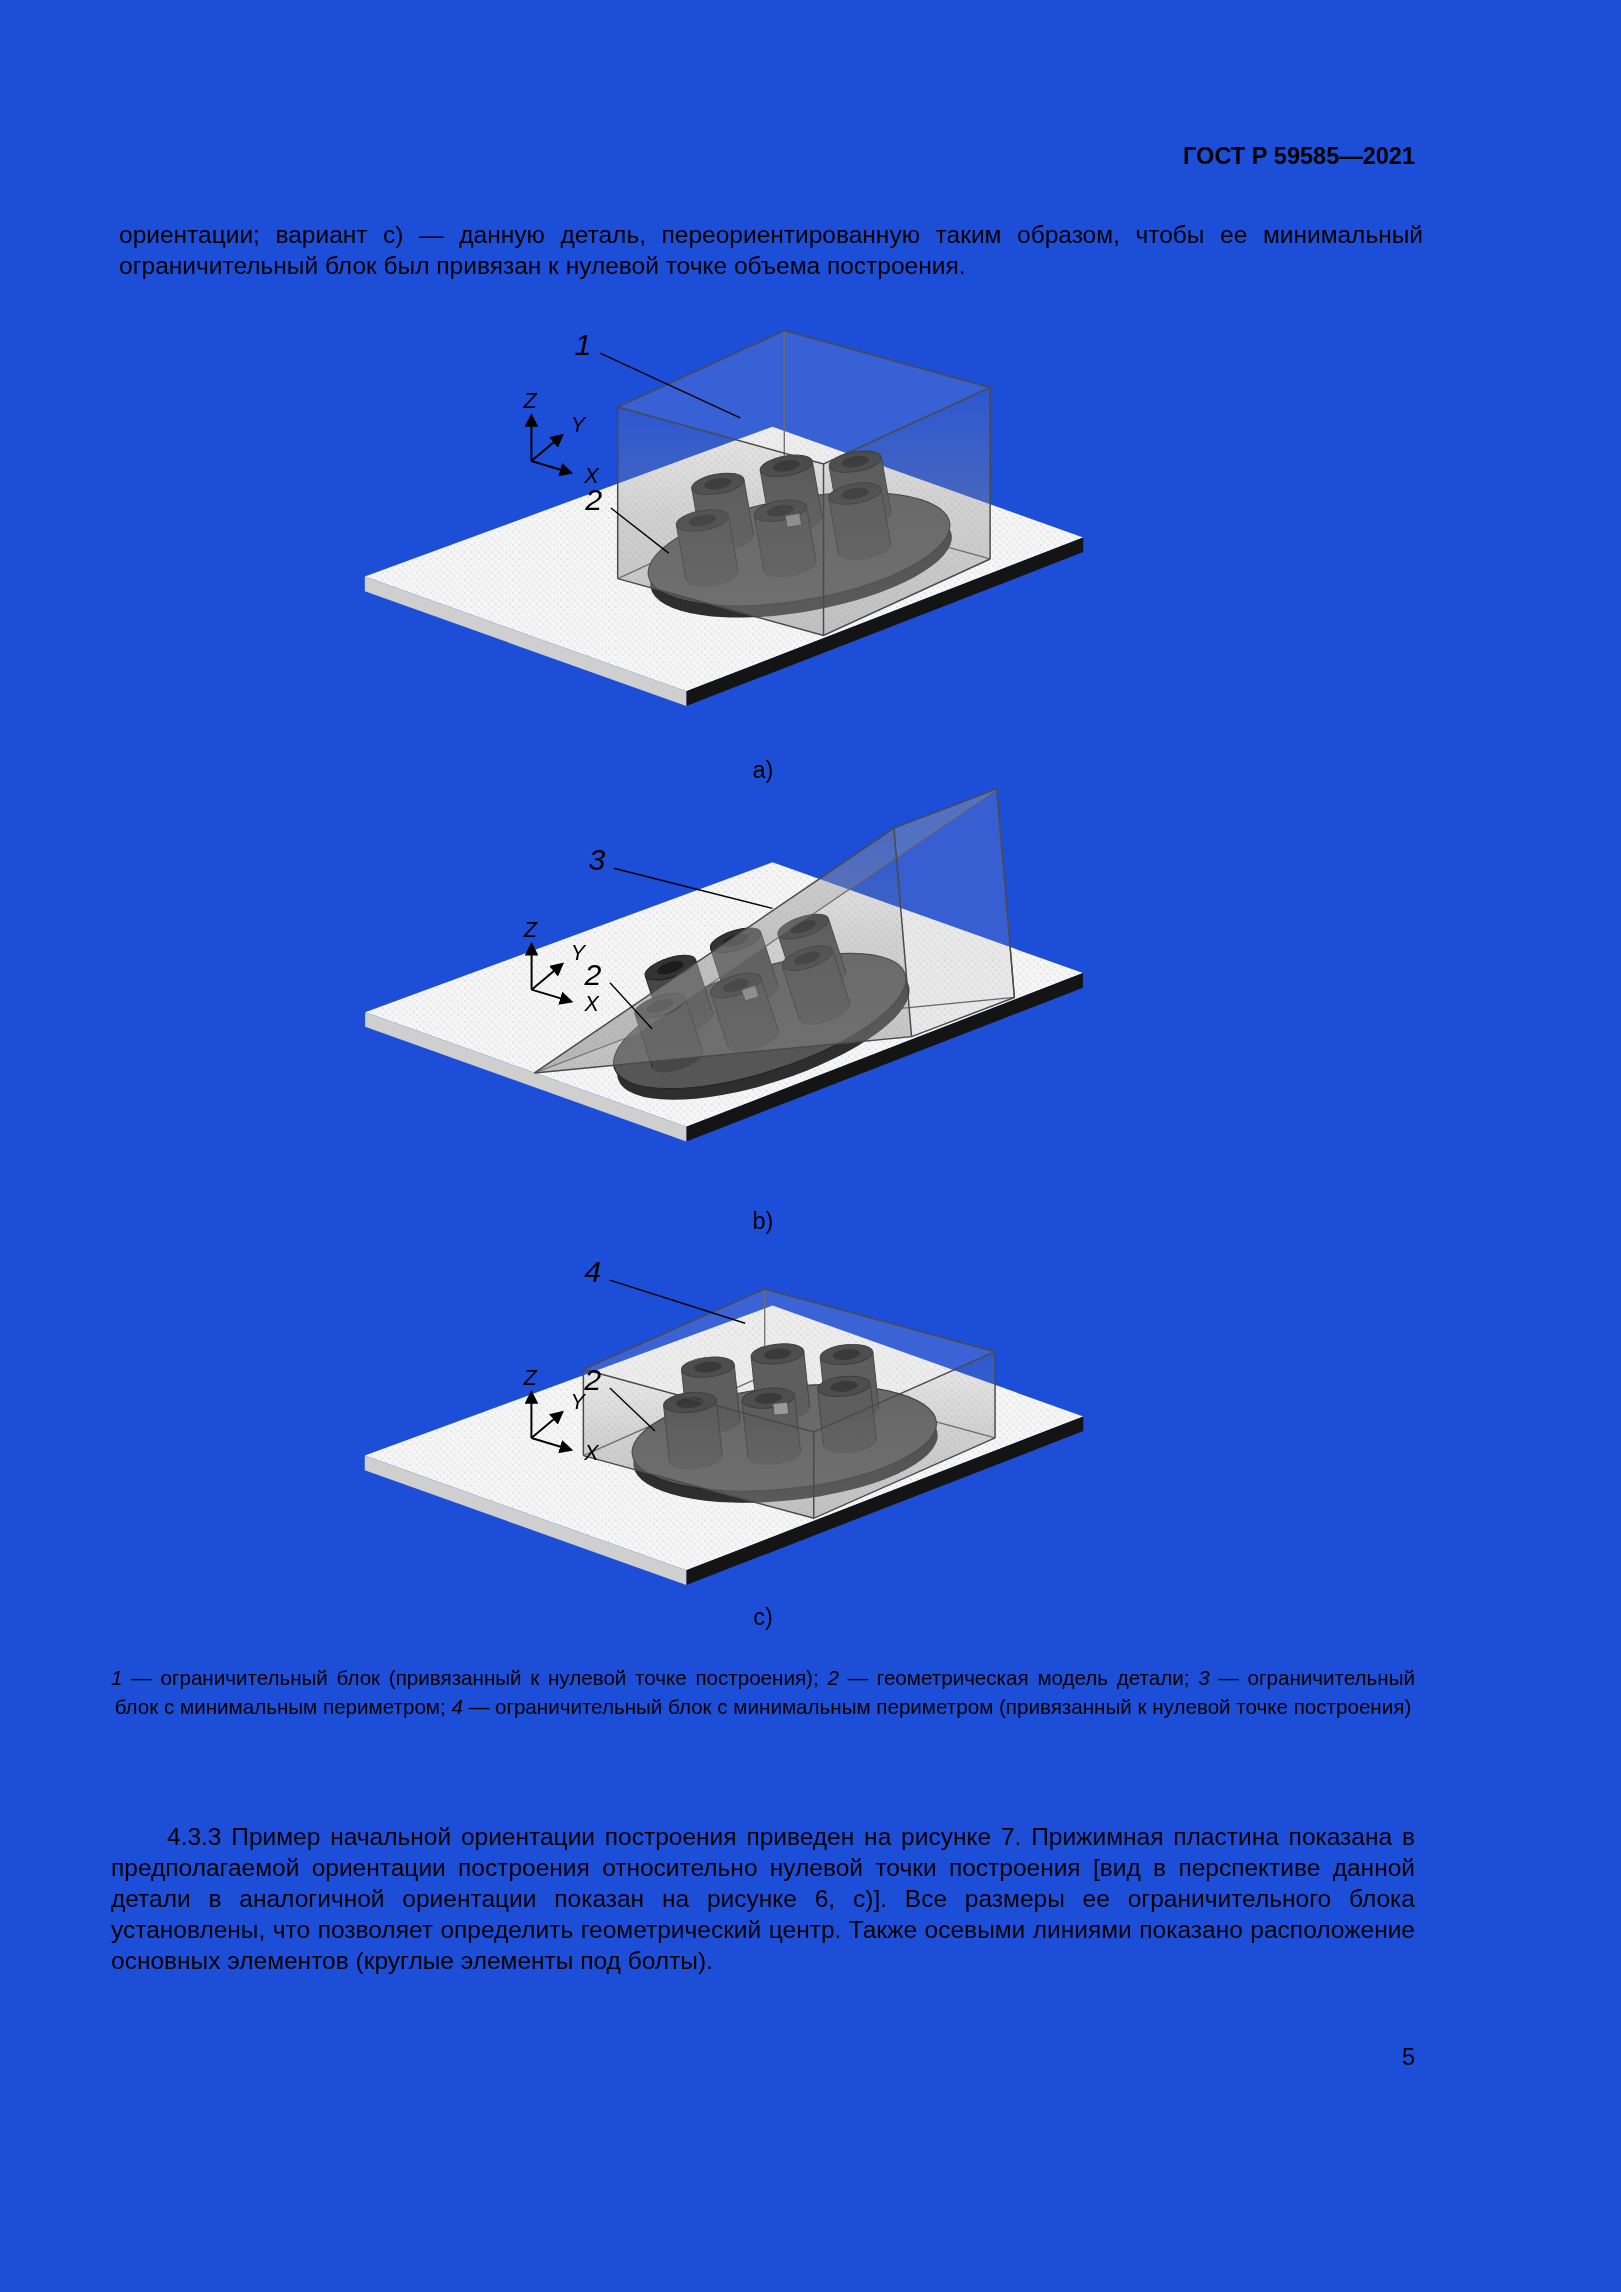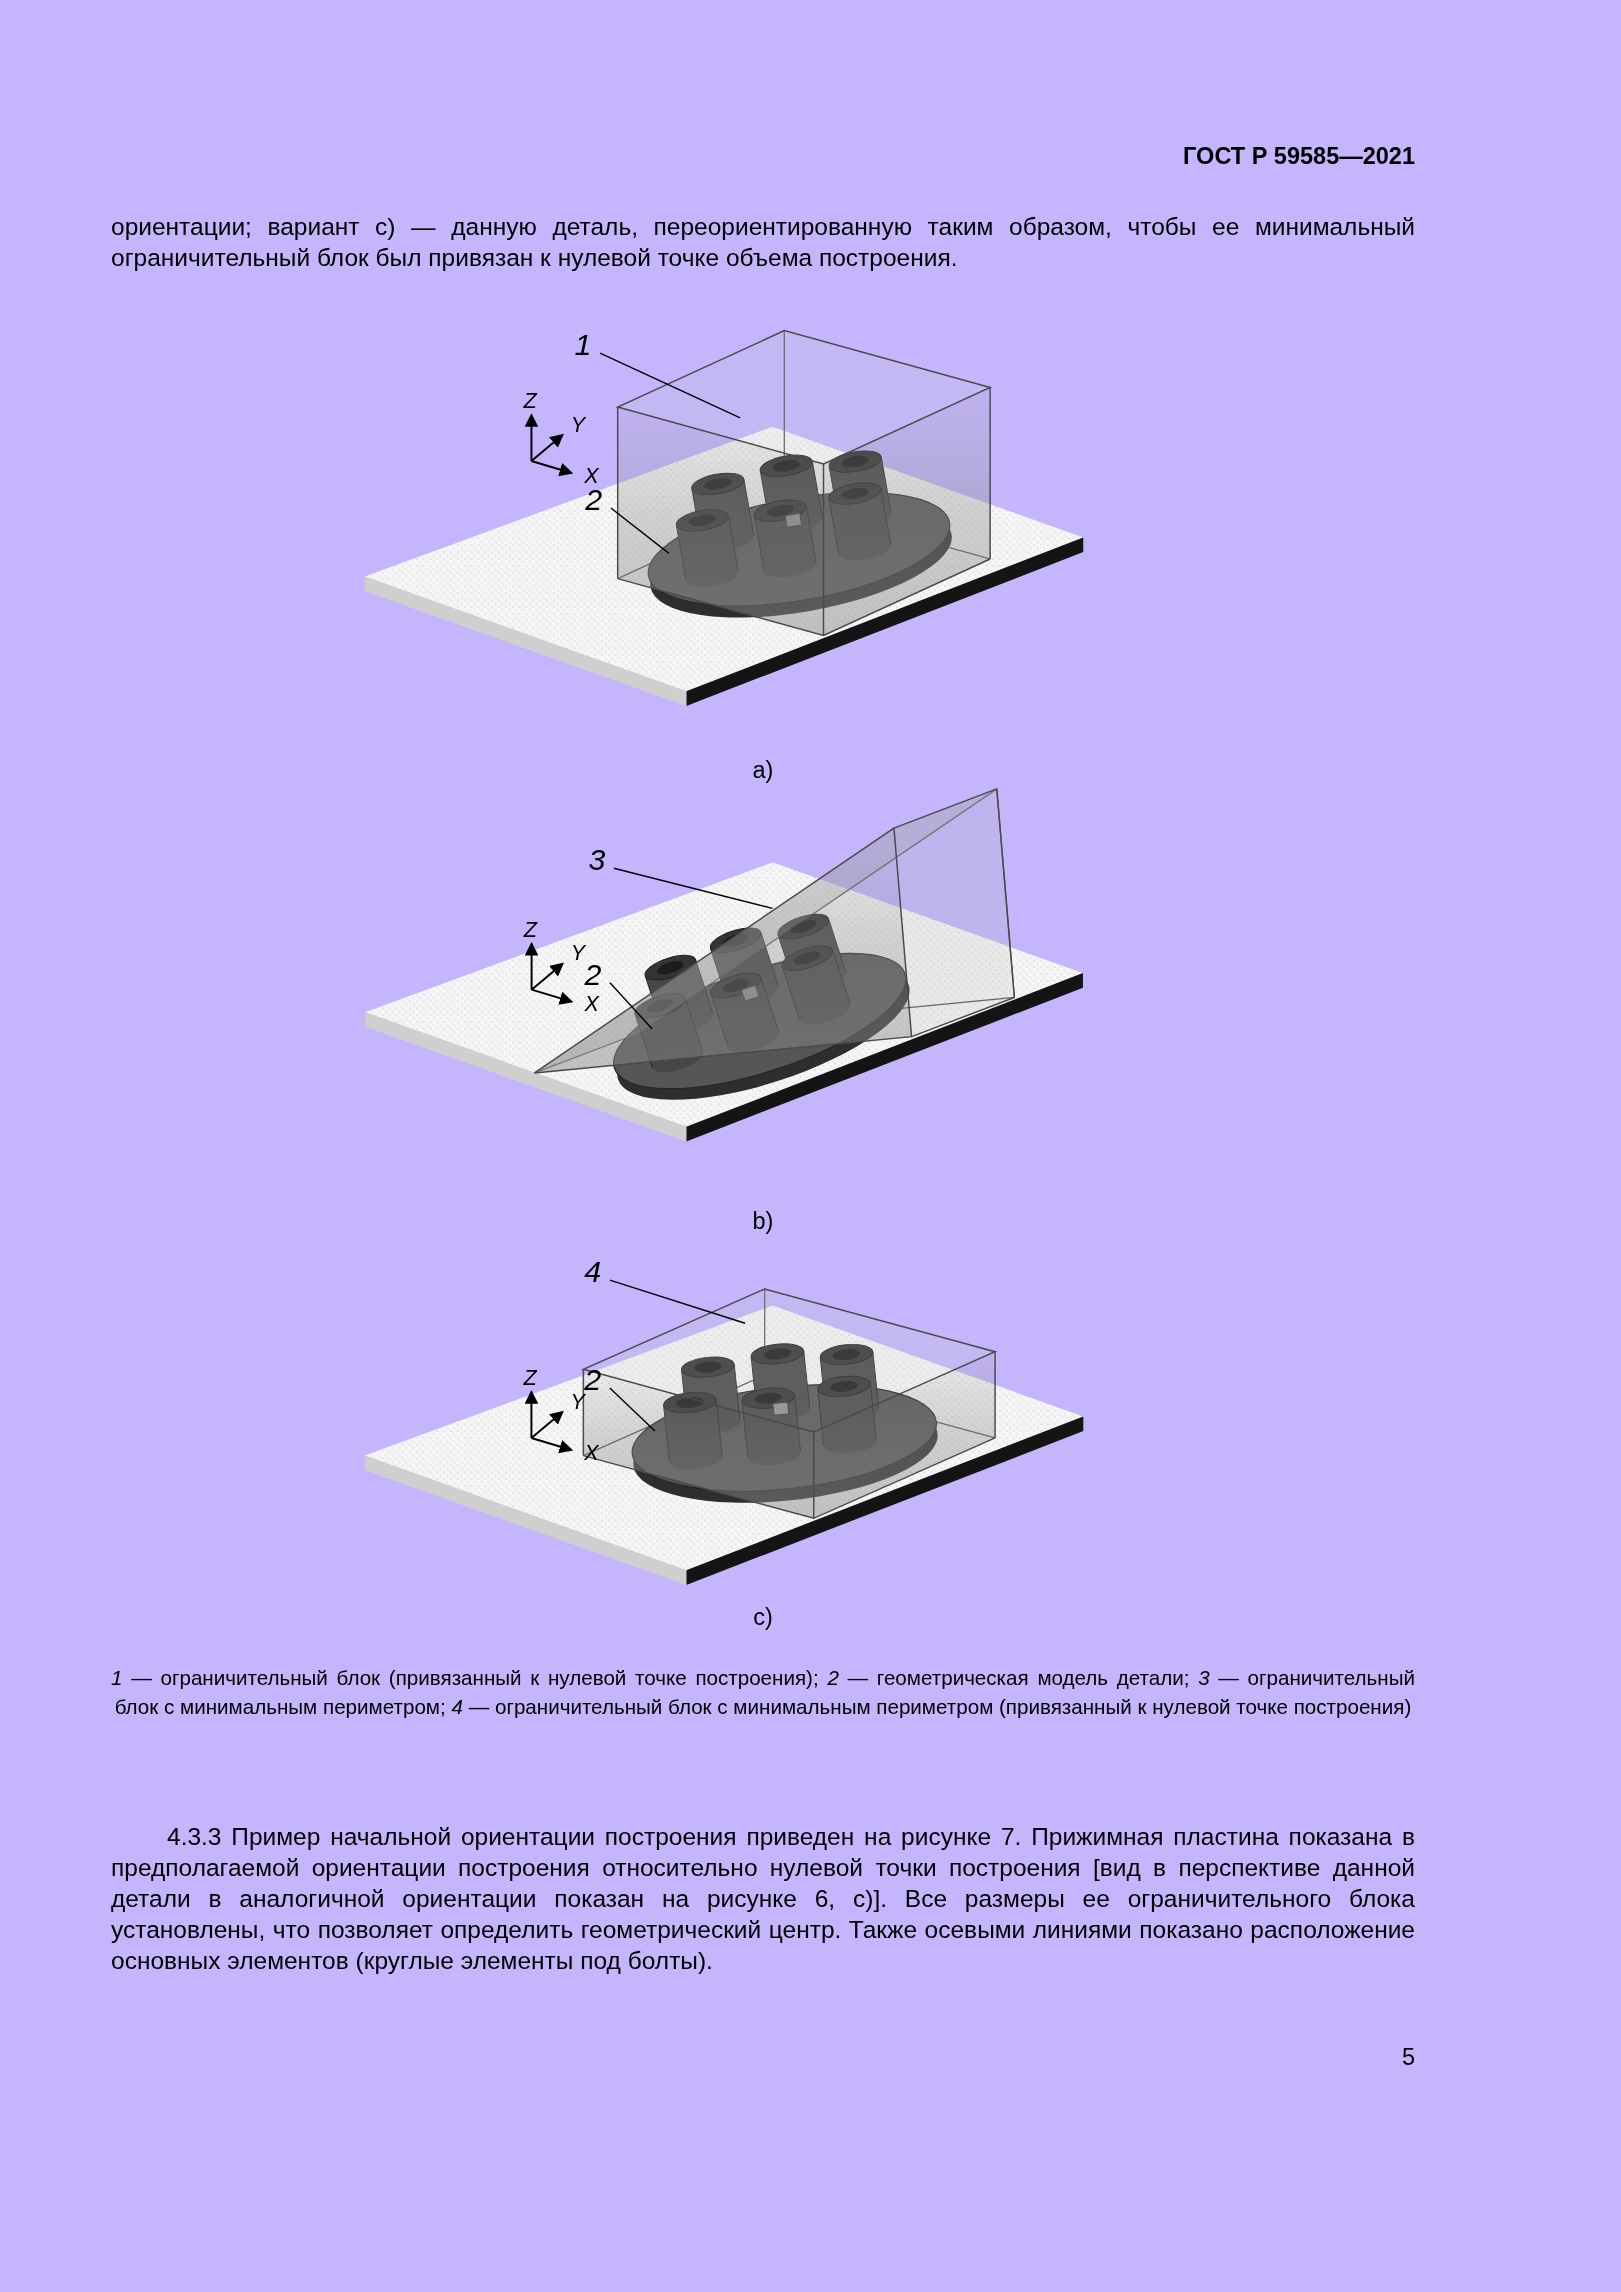--- a/index.html
+++ b/index.html
@@ -1,21 +1,21 @@
 <!DOCTYPE html>
 <html><head>
 <meta charset="utf-8">
 <style>
   html,body{margin:0;padding:0;background:#fff;}
-  .page{position:relative;width:1621px;height:2293px;background:#c4b5fd;
+  .page{position:relative;width:1621px;height:2293px;background:#1d4ed8;
         font-family:"Liberation Sans",sans-serif;color:#000;overflow:hidden;}
   .doc-header{position:absolute;top:143px;left:111px;width:1304px;text-align:right;
         font-size:23.5px;font-weight:bold;}
   .intro{position:absolute;top:211px;left:111px;width:1304px;font-size:24.5px;
-        line-height:31px;text-align:justify;margin:0;}
+        line-height:31px;text-align:justify;margin:8px;}
   .fig{position:absolute;}
   .sublabel{position:absolute;left:111px;width:1304px;text-align:center;font-size:23.5px;}
   .legend{position:absolute;top:1663px;left:111px;width:1304px;font-size:20.6px;
         line-height:29px;text-align:justify;text-align-last:center;margin:0;}
   .caption{position:absolute;top:1764px;left:111px;width:1304px;text-align:center;font-size:22.5px;}
   .body-par{position:absolute;top:1821px;left:111px;width:1304px;font-size:24.5px;
         line-height:31px;text-align:justify;text-indent:56px;margin:0;}
   .pagenum{position:absolute;top:2044px;left:111px;width:1304px;text-align:right;font-size:23.5px;}
   .co{font:italic 31px "Liberation Sans",sans-serif;fill:#000;}
   .ax{font:italic 22px "Liberation Sans",sans-serif;fill:#000;}

